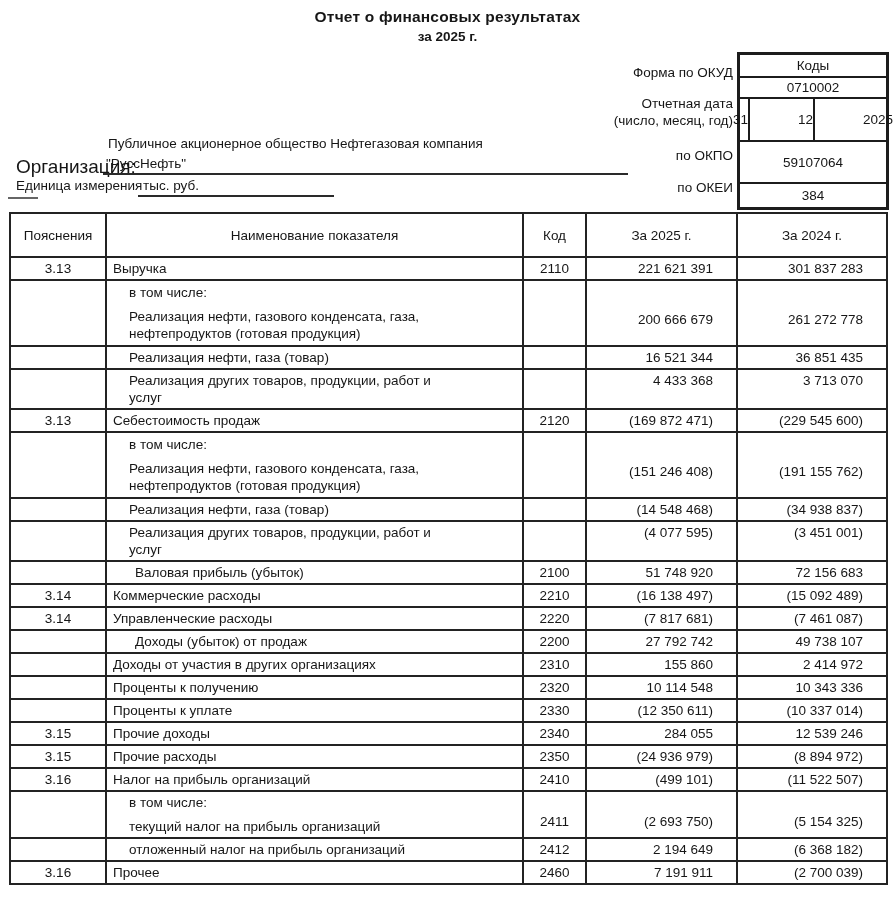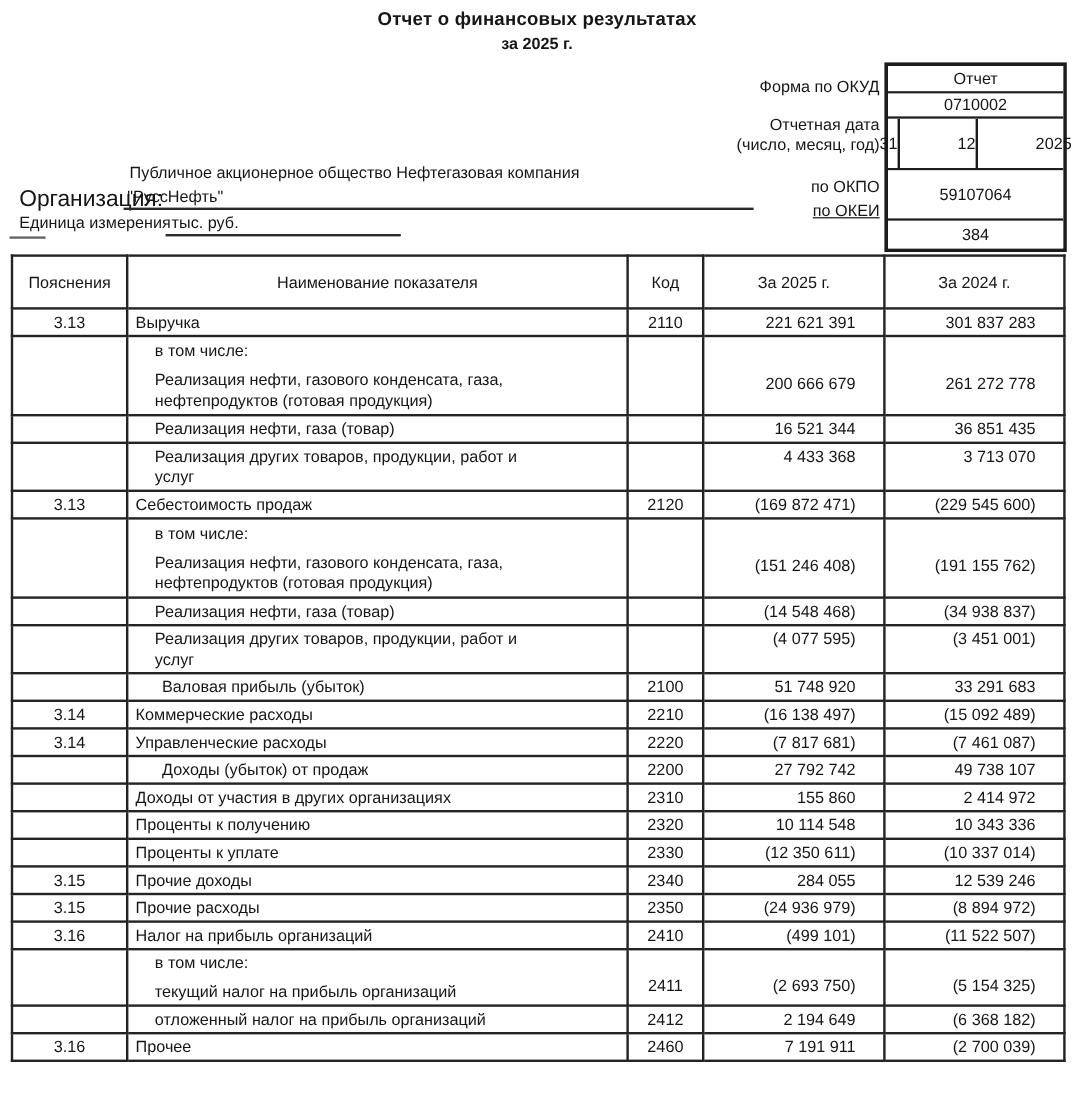--- a/index.html
+++ b/index.html
@@ -12,21 +12,21 @@
   .abs{position:absolute;}
   .title{top:8px;left:0;width:100%;text-align:center;font-weight:bold;font-size:15.5px;letter-spacing:.2px;}
   .subtitle{top:29px;left:0;width:100%;text-align:center;font-weight:bold;font-size:13.5px;}
 
   
   .lbl{right:162px;text-align:right;font-size:13.5px;white-space:nowrap;}
   .lbl-okud{top:65px;}
   .lbl-date1{top:96px;}
   .lbl-date2{top:113px;}
   .lbl-okpo{top:148px;}
-  .lbl-okei{top:168px;text-decoration:underline;}
+  .lbl-okei{top:180px;}
 
   
   .codes{left:737px;top:52px;width:146px;border:3px solid #1c1c1c;font-size:13.5px;}
   .codes .c{display:flex;align-items:center;justify-content:center;border-bottom:2px solid #1c1c1c;background:#fff;}
   .codes .c:last-child{border-bottom:none;}
   .c-head{height:21px;}
   .c-okud{height:19px;}
   .c-date{height:41px;padding:0;}
   .c-date .dcell{flex:1;height:100%;display:flex;align-items:center;justify-content:center;}
   .c-date .dcell + .dcell{border-left:2px solid #1c1c1c;padding-left:48px;}
@@ -67,21 +67,21 @@
 <div class="abs title">Отчет о финансовых результатах</div>
 <div class="abs subtitle">за 2025 г.</div>
 
 <div class="abs lbl lbl-okud">Форма по ОКУД</div>
 <div class="abs lbl lbl-date1">Отчетная дата</div>
 <div class="abs lbl lbl-date2">(число, месяц, год)</div>
 <div class="abs lbl lbl-okpo">по ОКПО</div>
 <div class="abs lbl lbl-okei">по ОКЕИ</div>
 
 <div class="abs codes">
-  <div class="c c-head">Отчет</div>
+  <div class="c c-head">Коды</div>
   <div class="c c-okud">0710002</div>
   <div class="c c-date">
     <div class="dcell">31</div>
     <div class="dcell">12</div>
     <div class="dcell">2025</div>
   </div>
   <div class="c c-okpo">59107064</div>
   <div class="c c-okei">384</div>
 </div>
 
@@ -190,21 +190,21 @@
         <td class="val">(4 077 595)</td>
         <td class="val">(3 451 001)</td>
       </tr>
       <tr style="height: 21px; border-radius: 10px;">
         <td class="note"></td>
         <td class="name">
           <div class="nm ind2">Валовая прибыль (убыток)</div>
         </td>
         <td class="code">2100</td>
         <td class="val">51 748 920</td>
-        <td class="val">33 291 683</td>
+        <td class="val">72 156 683</td>
       </tr>
       <tr style="height: 21px;">
         <td class="note">3.14</td>
         <td class="name">
           <div class="nm ind0">Коммерческие расходы</div>
         </td>
         <td class="code">2210</td>
         <td class="val">(16 138 497)</td>
         <td class="val">(15 092 489)</td>
       </tr>

